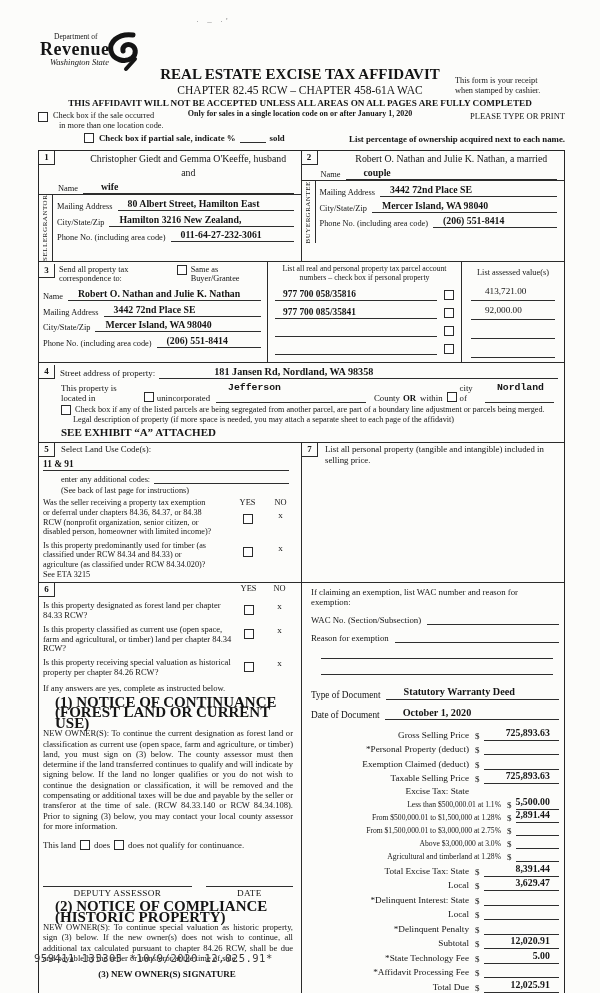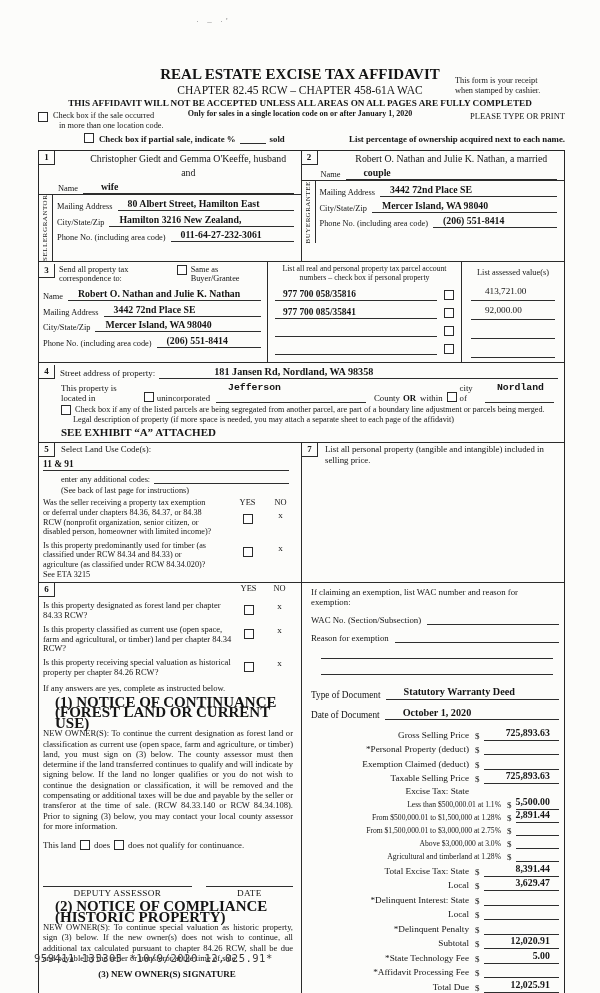--- a/index.html
+++ b/index.html
@@ -139,20 +139,31 @@
   .minnote{text-align:center;font-size:8.8px;font-weight:bold;margin-top:8px;}
   .stamp{position:absolute;left:34px;top:952px;font-family:"DejaVu Sans Mono",monospace;font-size:10.5px;color:#3d3d3d;letter-spacing:.5px;}
 </style>
 </head>
 <body>
 
 <div class="page">
 
   <div class="header">
     <div class="pencil">· – ·'</div>
+    <div class="logo">
+      <div class="logo-txt">
+        <div class="l1">Department of</div>
+        <div class="l2">Revenue</div>
+        <div class="l3">Washington State</div>
+      </div>
+      <svg width="44" height="42" viewBox="0 0 44 42">
+        <path d="M31 5 C15 3 7 13 9 21 C11 30 23 33 30 28 C35 24 34 17 29 15 C24 13 20 17 21 21" fill="none" stroke="#141414" stroke-width="5" stroke-linecap="round"></path>
+        <path d="M33 29 L24 39" stroke="#141414" stroke-width="4" stroke-linecap="round"></path>
+      </svg>
+    </div>
     <div class="titleblock">
       <div class="t1">REAL ESTATE EXCISE TAX AFFIDAVIT</div>
       <div class="t2">CHAPTER 82.45 RCW – CHAPTER 458-61A WAC</div>
       <div class="t3">THIS AFFIDAVIT WILL NOT BE ACCEPTED UNLESS ALL AREAS ON ALL PAGES ARE FULLY COMPLETED</div>
       <div class="t4">Only for sales in a single location code on or after January 1, 2020</div>
     </div>
     <div class="receipt">
       <div>This form is your receipt</div>
       <div>when stamped by cashier.</div>
     </div>
@@ -160,21 +171,21 @@
       <div class="row" style="align-items:flex-start;">
         <span class="cb" style="margin-top:1px;"></span>
         <div class="txt" style="margin-left:5px;">
           <div>Check box if the sale occurred</div>
           <div style="margin-left:6px;">in more than one location code.</div>
         </div>
       </div>
       <div class="ptp">PLEASE TYPE OR PRINT</div>
     </div>
     <div class="rowB">
-      <div class="row" style="align-items:center;">
+      <div class="row" style="align-items:flex-start;">
         <span class="cb" style="margin-bottom:1px;"></span>
         <span style="margin-left:5px;">Check box if partial sale, indicate %</span>
         <span class="pctline" style="margin:0 4px;"></span>
         <span>sold</span>
       </div>
       <div>List percentage of ownership acquired next to each name.</div>
     </div>
   </div>
 
   <div class="formbox">

